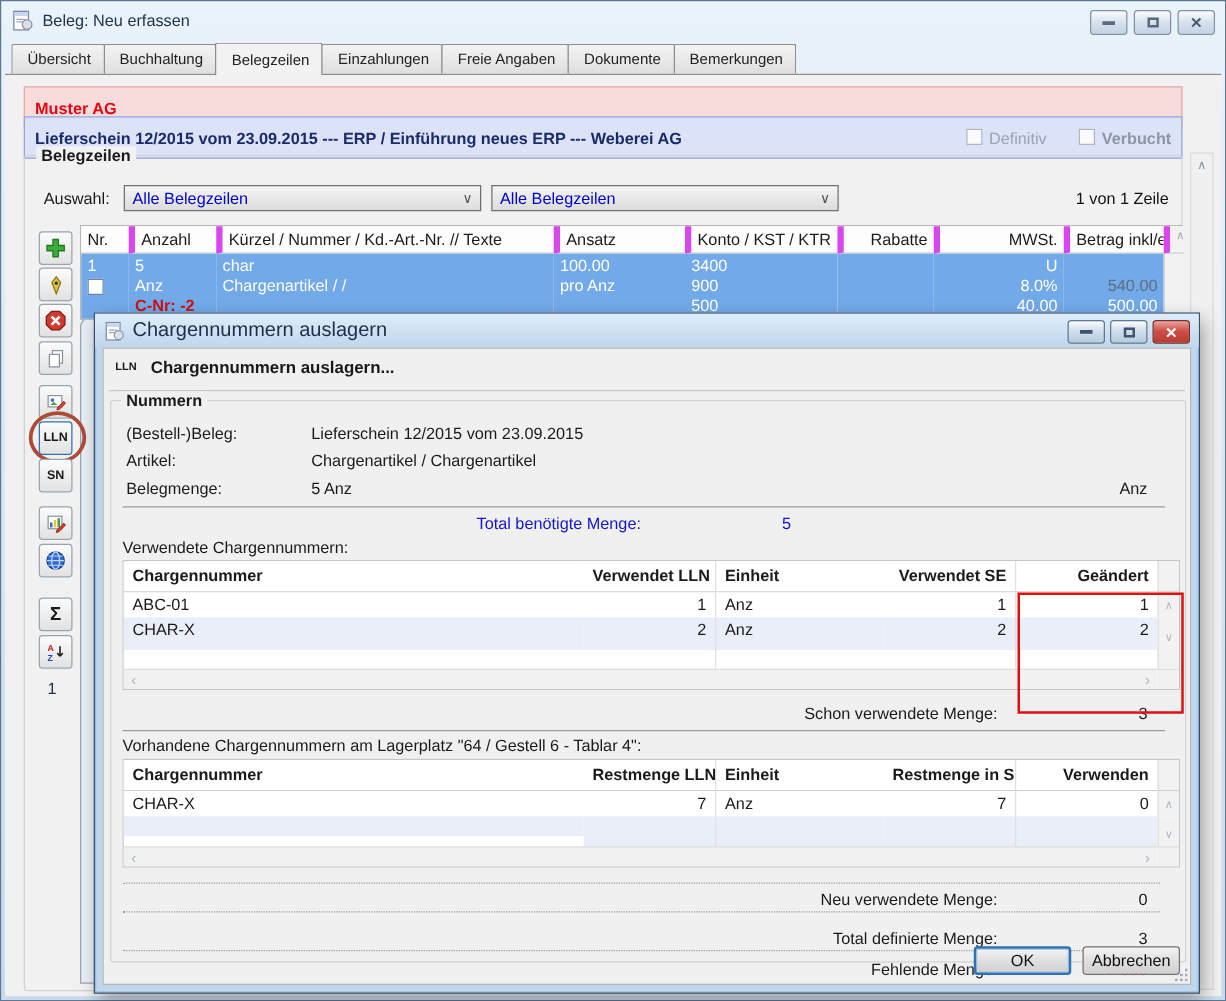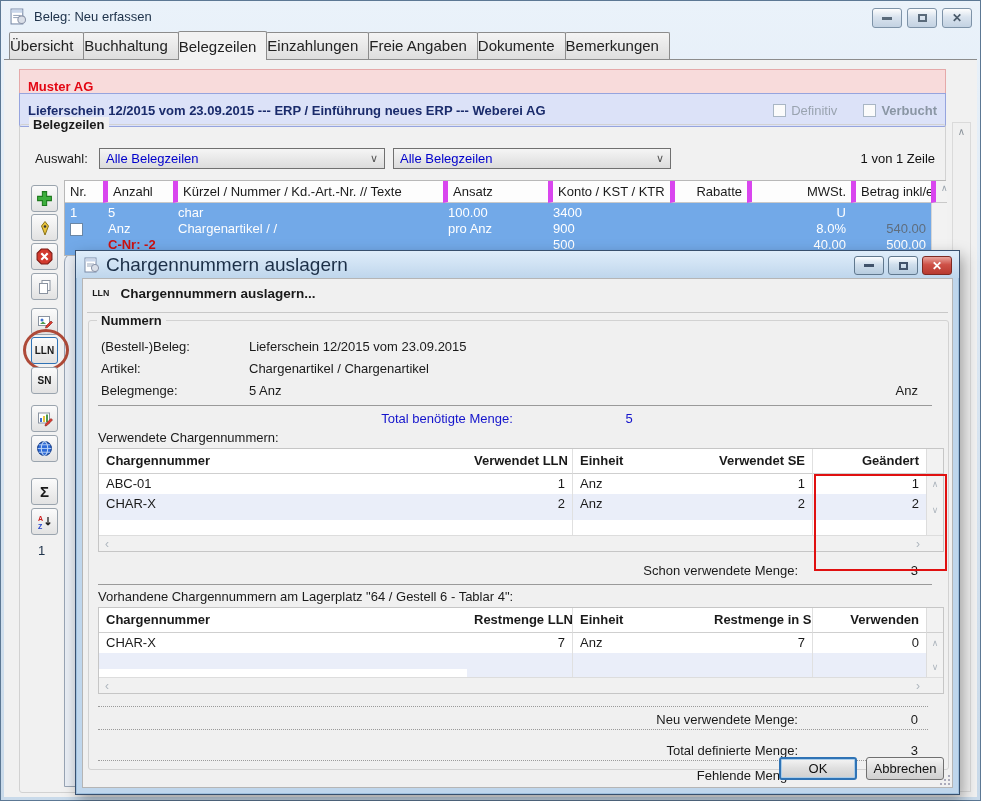--- a/index.html
+++ b/index.html
@@ -13,31 +13,31 @@
   .titlebar .win-title { font-size:13px; color:#20344C; }
   .winbtns { position:absolute; top:7px; right:8px; display:flex; gap:5px; }
   .winbtn { width:30px; height:20px; border:1px solid #7E93A8; border-radius:3px;
     background:linear-gradient(#FDFDFD,#D9E3EE 45%,#C3D2E2); display:flex; align-items:center; justify-content:center; color:#4A5A6A; }
   .winbtn .bar { width:10px; height:3px; background:#5A6A7A; border:1px solid #fff0; }
   .winbtn .box { width:9px; height:8px; border:2px solid #5A6A7A; background:transparent; }
   .winbtn .x { font-size:12px; font-weight:bold; line-height:1; }
 
   
   .tabbar { position:absolute; top:32px; left:8px; right:20px; height:26px; display:flex; align-items:flex-end; }
-  .tab { padding:4px 10px 5px 0; border:1px solid #8C8C8C; border-bottom:none; background:linear-gradient(#F4F4F4,#DEDEDE);
-    margin-right:-1px; font-size:15px; color:#222; border-radius:2px 2px 0 0; position:relative; }
+  .tab { padding:4px 10px 5px 12px; border:1px solid #8C8C8C; border-bottom:none; background:linear-gradient(#F4F4F4,#DEDEDE);
+    margin-right:-1px; font-size:12px; color:#222; border-radius:2px 2px 0 0; position:relative; }
   .tab.active { background:#F2F2F2; padding-top:6px; z-index:2; top:1px; border-color:#8C8C8C; }
 
   #content { position:absolute; top:58px; left:3px; right:3px; bottom:3px; background:#F1F1F1; border-top:1px solid #8C8C8C; }
 
   .banner { position:absolute; left:15px; width:927px; height:21px; display:flex; align-items:center; padding:16px 8px; font-weight:bold; }
   #banner-customer { top:9px; background:#F8DBDB; border:1px solid #E5A9A9; color:#E30613; }
   #banner-document { top:33px; height:22px; background:#DCE2F8; border:1px solid #96A4DE; color:#1A2B6B; }
   .banner-checks { margin-left:auto; display:flex; gap:26px; font-weight:bold; color:#8A96A4; align-items:center; }
-  .chk { display:flex; align-items:center; gap:5px; }
+  .chk { display:flex; align-items:flex-start; gap:5px; }
   .chk .box { width:13px; height:13px; background:#FBFBFB; border:1px solid #A9B6C4; }
   .chk.dim span.lbl { font-weight:normal; color:#9AA4B0; }
 
   
   #fs-beleg { position:absolute; left:15px; top:64px; width:927px; bottom:4px; border:1px solid #D2D2D2; border-radius:3px; }
   #fs-beleg > .legend { position:absolute; top:-8px; left:9px; background:#F1F1F1; padding:0 4px; font-weight:bold; }
   .auswahl-row { position:absolute; top:22px; left:15px; right:10px; height:22px; display:flex; align-items:center; }
   .auswahl-label { width:64px; }
   .dropdown { height:21px; border:1px solid #707070; background:linear-gradient(#F5F5F5,#DCDCDC); color:#0000CC;
     display:flex; align-items:center; padding:0 6px; position:relative; }
@@ -72,21 +72,21 @@
 
   
   .scrollbar-v { position:absolute; top:62px; bottom:5px; right:6px; width:19px; background:#F0F0F0; border:1px solid #DADADA; }
   .scrollbar-v .arrow { height:17px; display:flex; align-items:center; justify-content:center; color:#8A929A; font-size:10px; }
 
   
   #dialog { position:absolute; left:75px; top:250px; width:885px; height:545px; z-index:10;
     border:1px solid #38506E; background:#BFD6EC; box-shadow:0 0 0 1px #9FC0DE inset, 3px 6px 14px rgba(0,0,0,.35); }
   .dlg-titlebar { height:27px; display:flex; align-items:center; padding-left:8px; background:linear-gradient(#DFEDFA,#BFD6EC); }
   .dlg-titlebar .win-icon { width:16px; height:16px; margin-right:6px; }
-  .dlg-title { font-size:19px; color:#1C2F47; }
+  .dlg-title { font-size:16px; color:#1C2F47; }
   .dlg-btns { position:absolute; top:5px; right:7px; display:flex; gap:4px; }
   .dlg-btn { width:30px; height:19px; border:1px solid #60788E; border-radius:3px; background:linear-gradient(#FBFDFF,#CFDEEC 45%,#B7CCDF);
     display:flex; align-items:center; justify-content:center; color:#41536B; }
   .dlg-btn.close { background:linear-gradient(#E9A49C,#CE5147 45%,#B83A30); border-color:#7E2A22; color:#fff; }
   .dlg-body { position:absolute; left:6px; right:6px; top:27px; bottom:6px; background:#F0F0F0; border:1px solid #B5B5B5; }
 
   .dlg-header { position:absolute; top:7px; left:10px; display:flex; align-items:center; gap:12px; }
   .lln-mini { font-size:8px; font-weight:bold; color:#1a1a1a; transform:scale(1.1); }
   .dlg-header-title { font-weight:bold; font-size:13.5px; }
   .dlg-header-sep { position:absolute; top:33px; left:4px; right:4px; border-top:1px solid #C8C8C8; }

